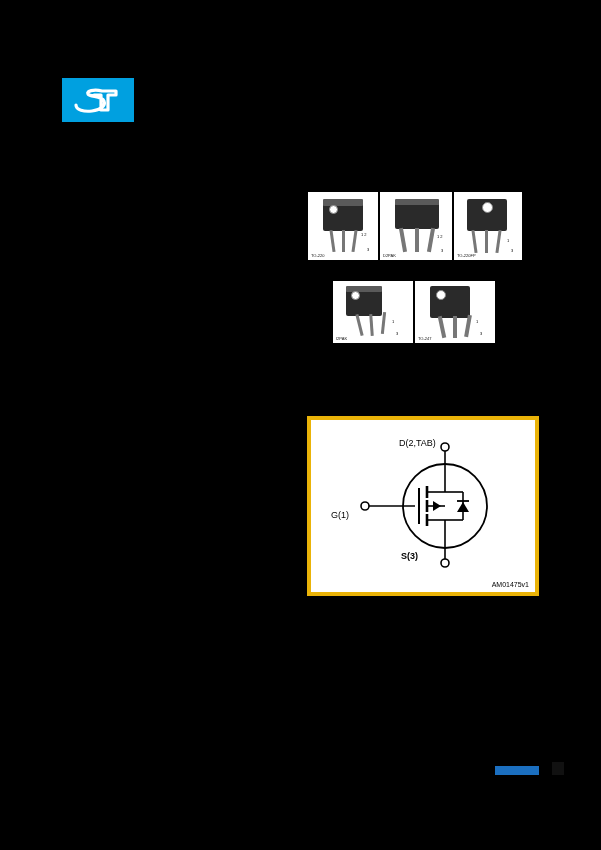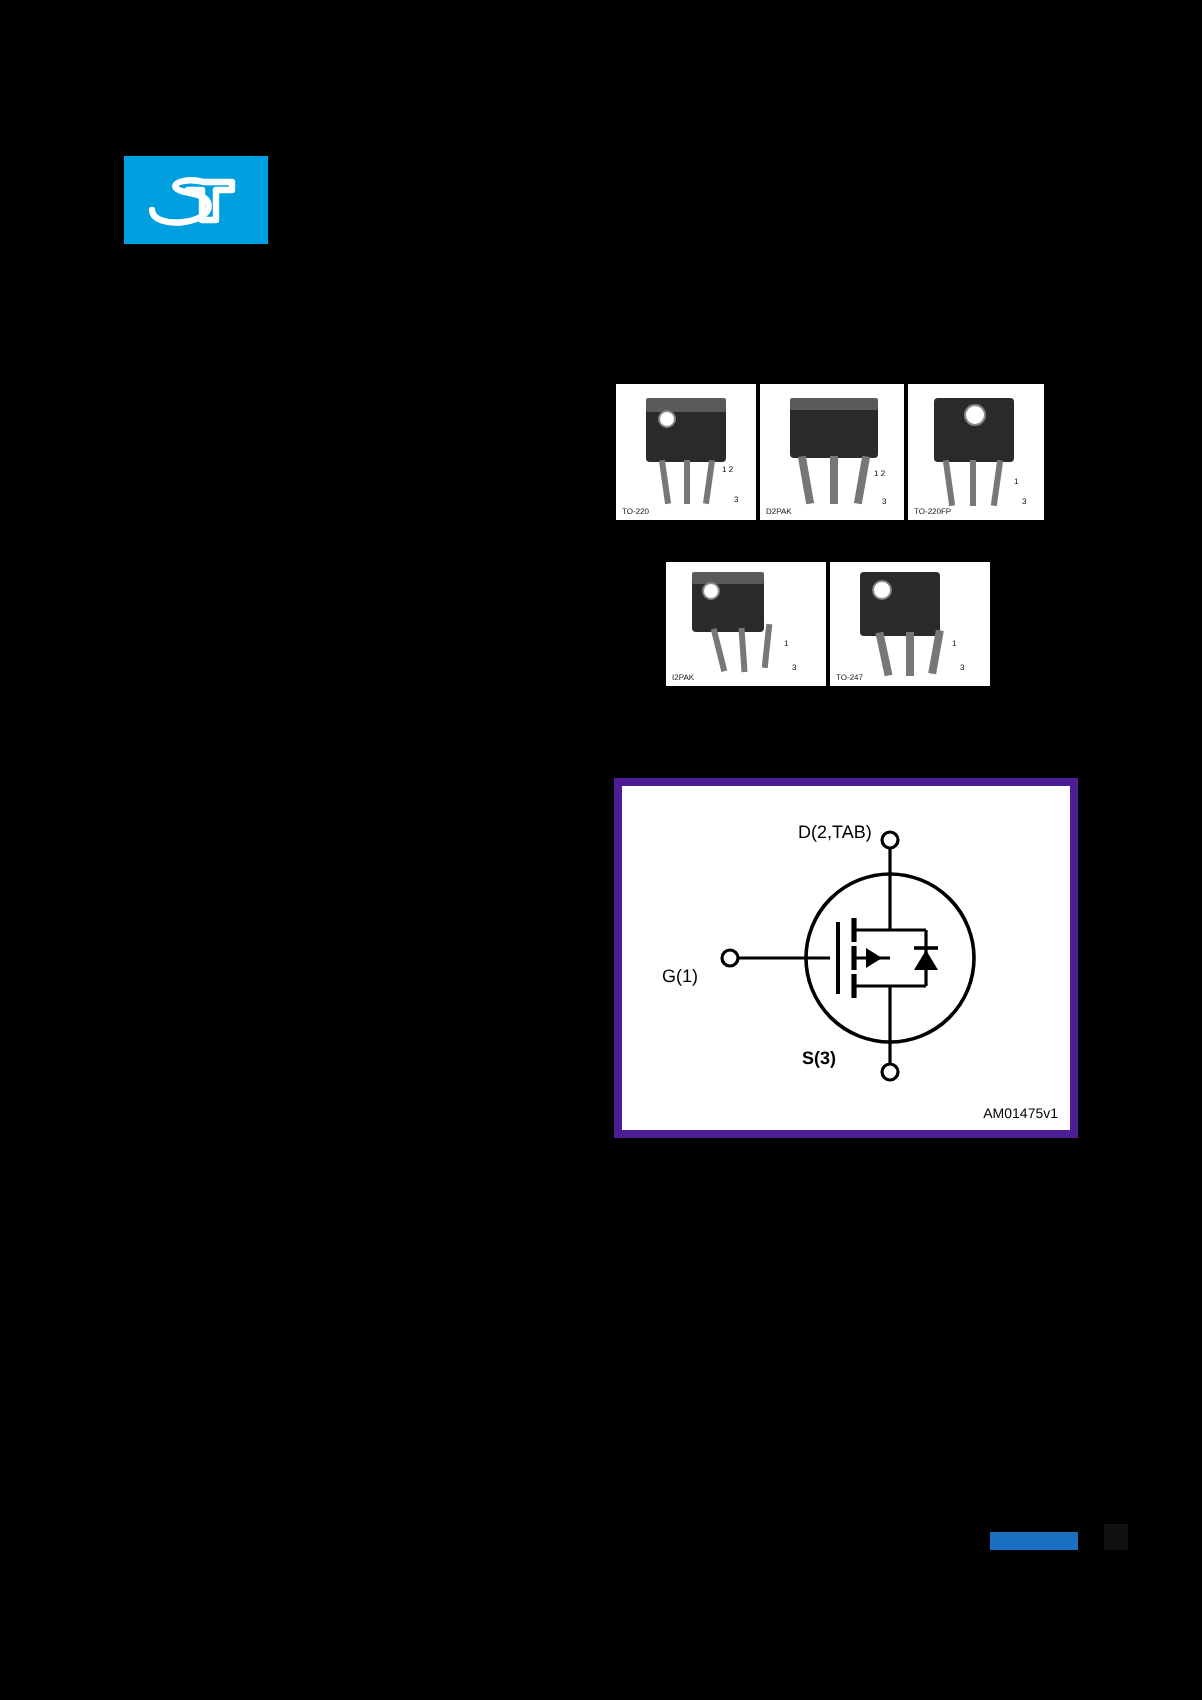--- a/index.html
+++ b/index.html
@@ -88,24 +88,24 @@
     position: absolute;
     font-size: 4px;
     color: #000;
     line-height: 1;
   }
 
   
   .schematic {
     position: absolute;
     left: 307px;
-    top: 389px;
+    top: 416px;
     width: 232px;
     height: 180px;
-    background: #4c1d95;
+    background: #eab308;
     box-sizing: border-box;
     padding: 4px;
   }
   .schematic-inner {
     position: relative;
     width: 100%;
     height: 100%;
     background: #ffffff;
   }
   .schem-id {

